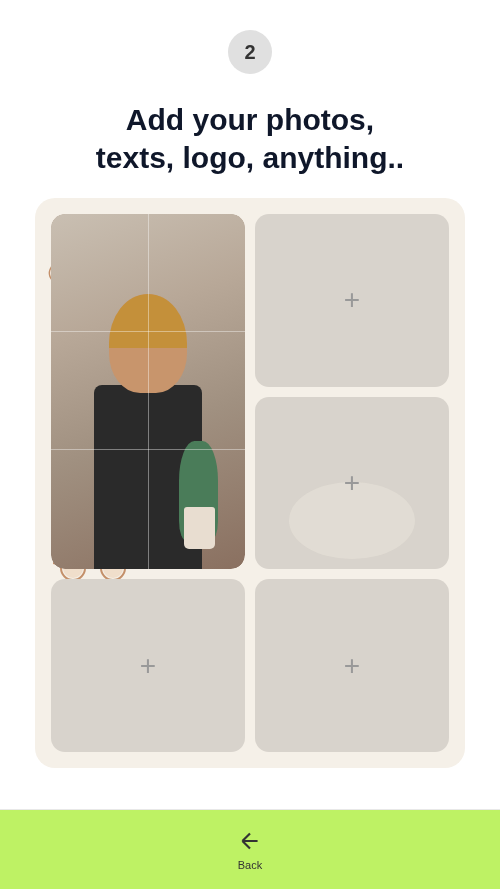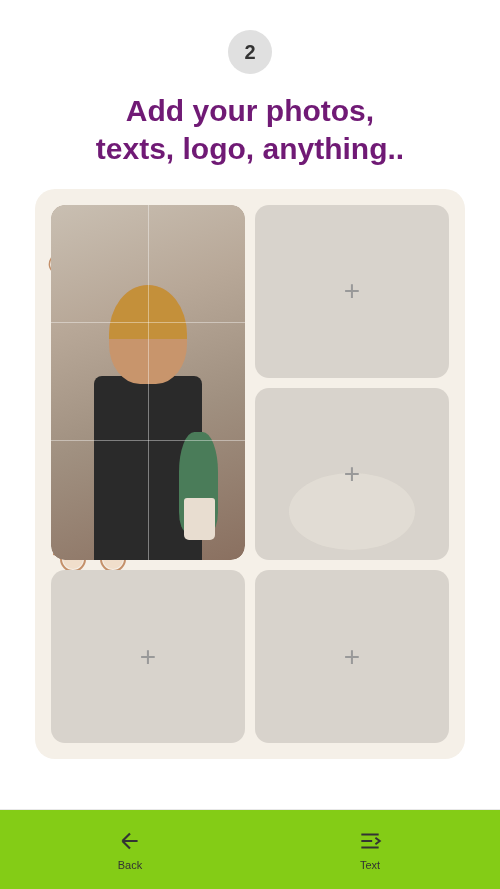--- a/index.html
+++ b/index.html
@@ -24,25 +24,25 @@
       align-items: center;
       justify-content: center;
       margin-top: 30px;
       font-size: 20px;
       font-weight: 600;
       color: #333;
     }
 
     .headline {
       text-align: center;
-      margin-top: 18px;
+      margin-top: 27px;
       padding: 0 30px;
       font-size: 30px;
       font-weight: 800;
-      color: #701a75;
+      color: #0f172a;
       line-height: 1.25;
     }
 
     
     .canvas-area {
       margin-top: 22px;
       width: 430px;
       height: 570px;
       background: #f5f0e8;
       border-radius: 20px;
@@ -208,21 +208,21 @@
       border-radius: 50%;
       opacity: 0.6;
     }
 
     
     .bottom-nav {
       position: absolute;
       bottom: 0;
       left: 0; right: 0;
       height: 80px;
-      background: #84cc16;
+      background: #bef264;
       border-top: 1px solid #e8e8e8;
       display: flex;
       align-items: center;
       justify-content: space-around;
       padding: 0 10px;
     }
 
     .nav-item {
       display: flex;
       flex-direction: column;
@@ -459,21 +459,14 @@
   <div class="nav-item">
     <svg class="nav-svg" viewBox="0 0 24 24" fill="none" stroke="#333" stroke-width="2">
       <path d="M19 12H5M5 12l7-7M5 12l7 7"></path>
     </svg>
     <span class="nav-label">Back</span>
   </div>
 
 
 
 
-  <div class="nav-item">
-    <svg class="nav-svg" viewBox="0 0 24 24" fill="none" stroke="#333" stroke-width="1.8">
-      <path d="M4 6h16M4 12h10M4 18h16"></path>
-      <path d="M17 9 L21 12 L17 15" stroke-width="1.8"></path>
-    </svg>
-    <span class="nav-label">Text</span>
-  </div>
 
 </div>
 
 </body></html>

